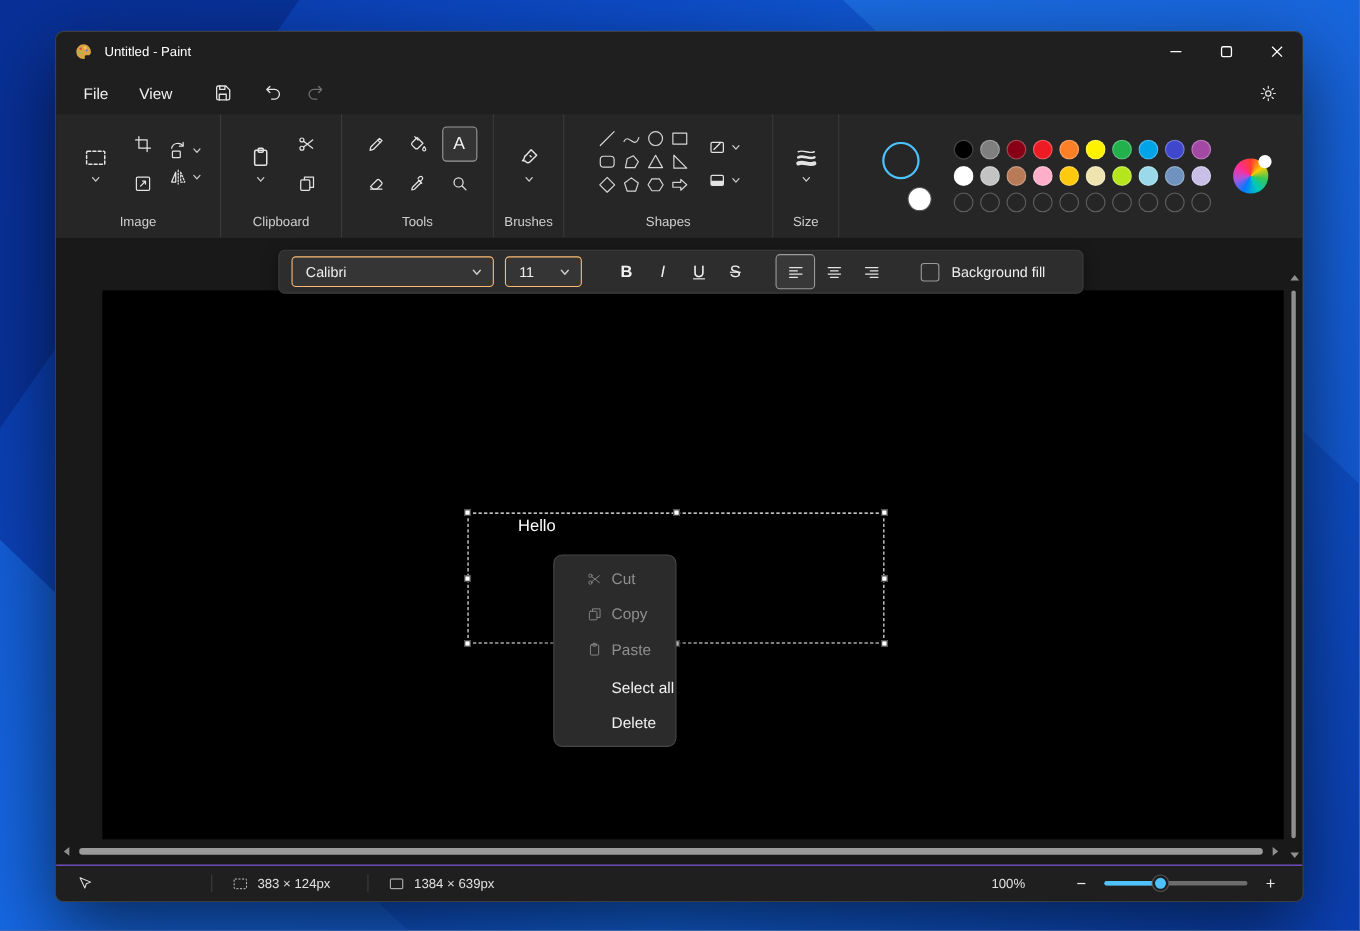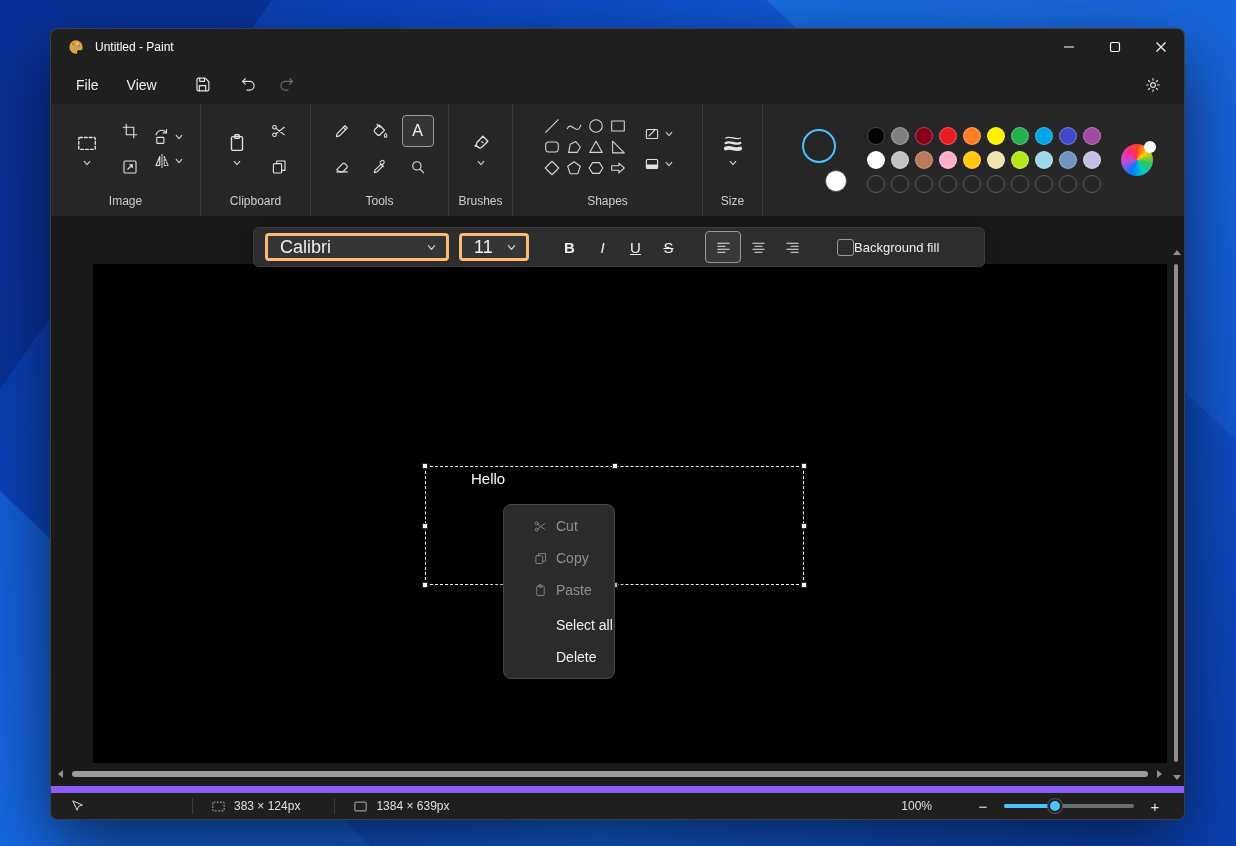--- a/index.html
+++ b/index.html
@@ -75,33 +75,33 @@
   .sel-text{position:absolute;left:5px;top:3px;color:#ffffff;font-size:15px;margin-left:40px;}
   .hnd{position:absolute;width:6px;height:6px;background:#ffffff;border:1px solid #2b2b2b;box-sizing:border-box;}
   .tl{left:-4px;top:-4px;} .tm{left:50%;top:-4px;margin-left:-3px;} .tr{right:-4px;top:-4px;}
   .ml{left:-4px;top:50%;margin-top:-3px;} .mr{right:-4px;top:50%;margin-top:-3px;}
   .bl{left:-4px;bottom:-4px;} .bm{left:50%;bottom:-4px;margin-left:-3px;} .br{right:-4px;bottom:-4px;}
 
   
   .text-toolbar{position:absolute;left:202px;top:198px;width:732px;height:40px;background:#2d2d2d;
     border:1px solid #3c3c3c;border-radius:6px;box-shadow:0 4px 14px rgba(0,0,0,.4);
     display:flex;align-items:center;z-index:6;box-sizing:border-box;}
-  .select-box{height:28px;background:#353535;border:3px solid #fdba74;border-radius:4px;
+  .select-box{height:28px;background:#353535;border:1px solid #fdba74;border-radius:4px;
     display:flex;align-items:center;justify-content:space-between;padding:0 9px 0 12px;box-sizing:border-box;
-    color:#f0f0f0;font-size:18px;}
+    color:#f0f0f0;font-size:13px;}
   .font-select{width:184px;margin-left:11px;}
   .size-select{width:70px;margin-left:10px;}
   .fmt-btn{width:33px;height:28px;display:flex;align-items:center;justify-content:center;
     color:#f0f0f0;font-size:15px;border-radius:4px;}
   .fmt-b{font-weight:bold;margin-left:24px;} .fmt-i{font-style:italic;} .fmt-u{text-decoration:underline;}
   .fmt-s{text-decoration:line-through;}
   .align-btn{width:34px;height:30px;display:flex;align-items:center;justify-content:center;border-radius:4px;}
   .align-btn.selected{border:1px solid #9a9a9a;background:#383838;}
   .al-gap{margin-left:20px;}
-  .bgfill{display:flex;align-items:center;margin-left:28px;}
+  .bgfill{display:flex;align-items:center;gap:11px;margin-left:28px;}
   .checkbox{width:17px;height:17px;border:1px solid #9a9a9a;border-radius:3px;box-sizing:border-box;}
   .bgfill-label{font-size:13px;color:#f0f0f0;}
 
   
   .context-menu{position:absolute;left:452px;top:475px;width:112px;background:#2b2b2b;
     border:1px solid #474747;border-radius:8px;box-shadow:0 10px 24px rgba(0,0,0,.6);
     padding:5px 0;z-index:10;box-sizing:border-box;}
   .cm-item{height:32px;display:flex;align-items:center;padding-left:28px;color:#f2f2f2;font-size:14px;}
   .cm-item.disabled{color:#8f8f8f;}
   .cm-icon{width:16px;height:16px;margin-right:8px;display:flex;align-items:center;justify-content:center;}
@@ -114,21 +114,21 @@
   .arrow{width:0;height:0;}
   .ar-left{border-top:4px solid transparent;border-bottom:4px solid transparent;border-right:5px solid #8f8f8f;margin-right:auto;}
   .ar-right{border-top:4px solid transparent;border-bottom:4px solid transparent;border-left:5px solid #8f8f8f;margin-left:auto;}
   .v-scroll{position:absolute;left:1119px;top:32px;width:13px;height:534px;}
   .ar-up{position:absolute;left:3px;top:2px;border-left:4px solid transparent;border-right:4px solid transparent;border-bottom:5px solid #8f8f8f;}
   .ar-down{position:absolute;left:3px;bottom:2px;border-left:4px solid transparent;border-right:4px solid transparent;border-top:5px solid #8f8f8f;}
   .v-thumb{position:absolute;left:4px;top:16px;width:4px;height:498px;background:#8f8f8f;border-radius:2px;}
 
   
   .statusbar{position:absolute;left:0;bottom:0;width:1133px;height:33px;background:#1f1f1f;
-    border-top:7px solid #8b5cf6;display:flex;align-items:center;box-sizing:border-box;}
+    border-top:1px solid #8b5cf6;display:flex;align-items:center;box-sizing:border-box;}
   .sb-cursor{margin-left:18px;display:flex;}
   .sb-div{width:1px;height:16px;background:#3c3c3c;}
   .d1{margin-left:108px;} .d2{margin-left:34px;}
   .sb-group{display:flex;align-items:center;gap:8px;margin-left:18px;}
   .sb-text{font-size:12px;color:#e0e0e0;}
   .zoom-area{margin-left:auto;display:flex;align-items:center;margin-right:18px;}
   .zoom-label{font-size:12px;color:#e0e0e0;margin-right:40px;}
   .zoom-btn{width:22px;height:22px;display:flex;align-items:center;justify-content:center;
     color:#e8e8e8;font-size:15px;border-radius:4px;}
   .zoom-slider{position:relative;width:130px;height:22px;margin:0 10px;}

